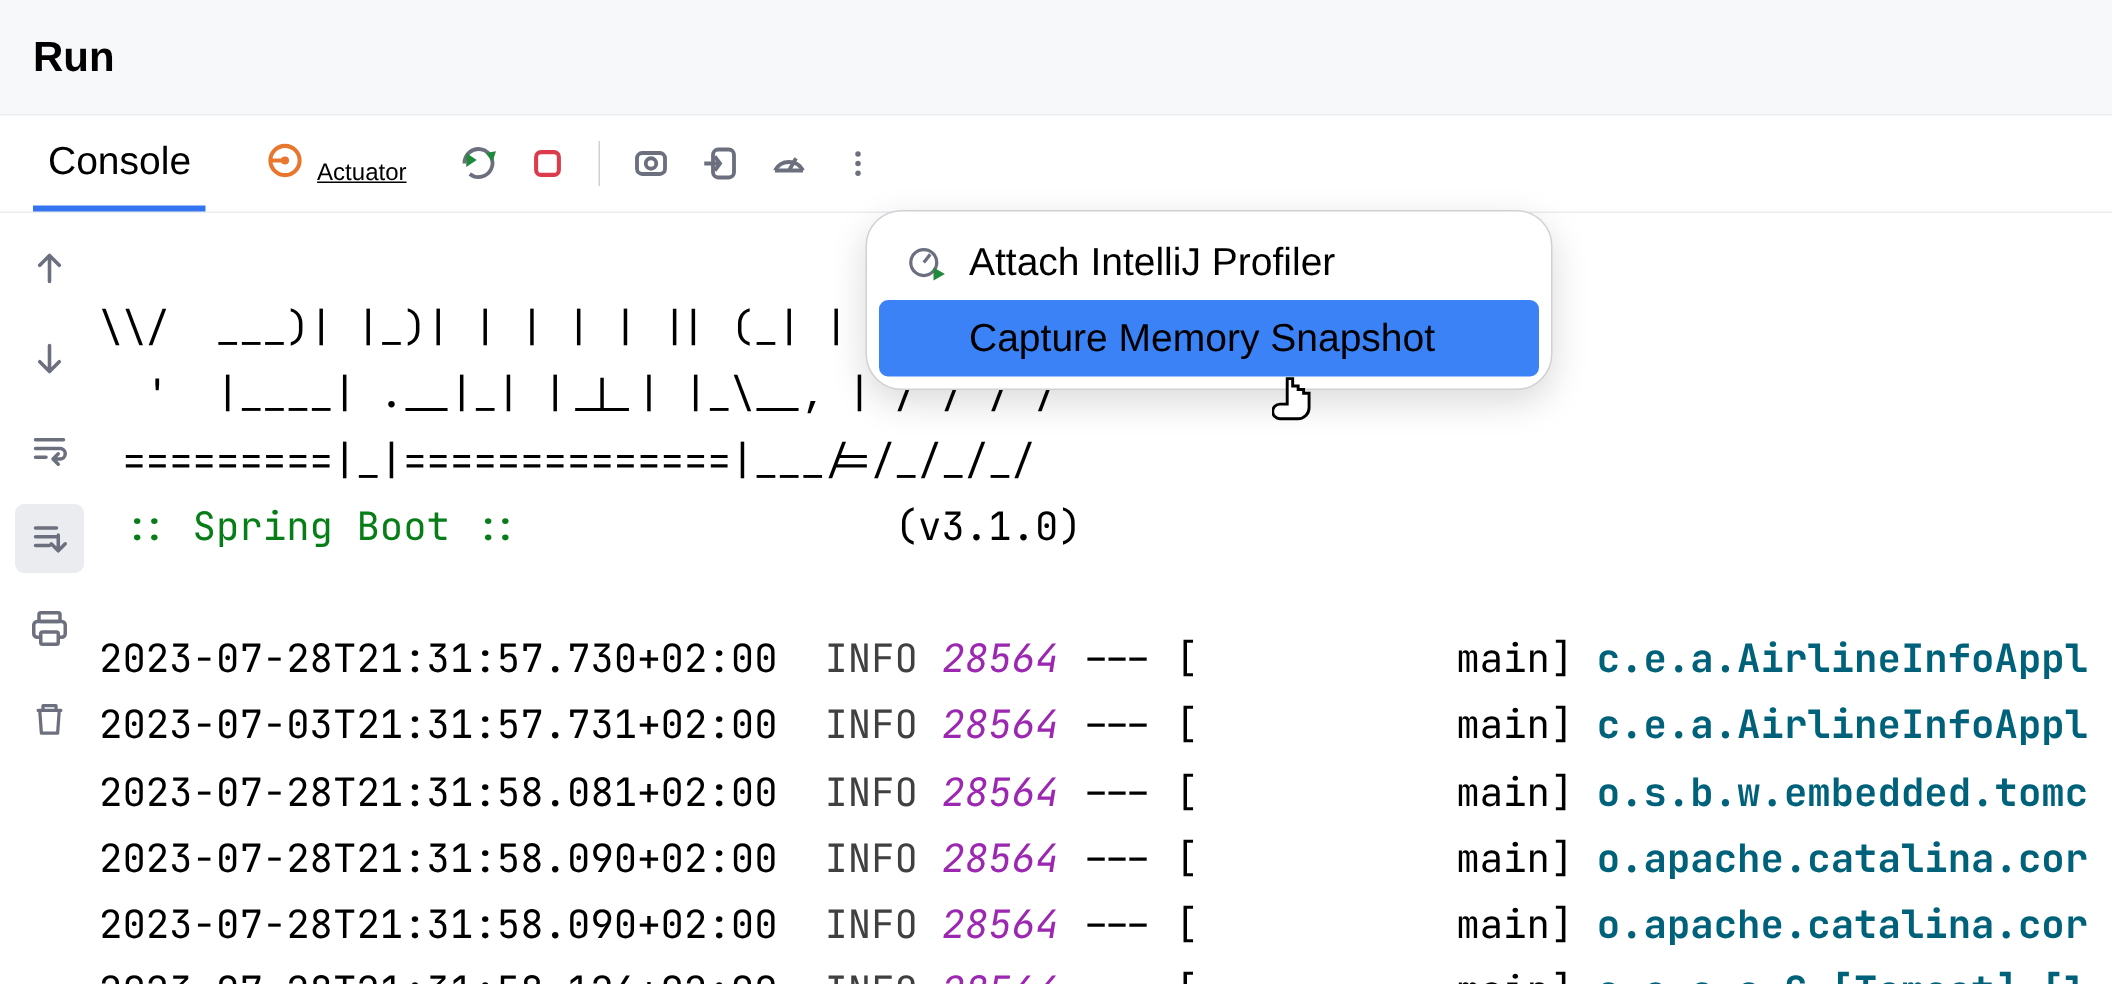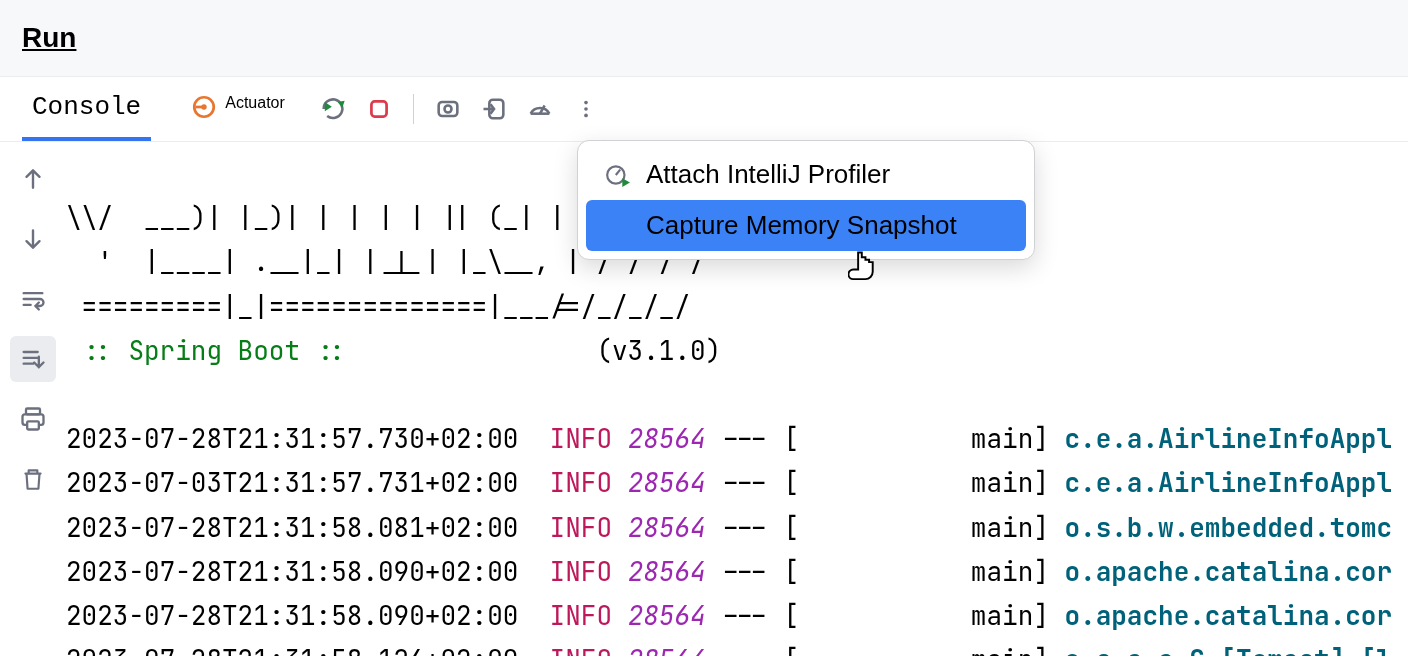--- a/index.html
+++ b/index.html
@@ -19,21 +19,20 @@
     border-bottom: 1px solid #ebecf0;
     height: 76px;
   }
   .run-label {
     font-size: 28px;
     font-weight: 600;
     padding: 0 20px 0 22px;
     display: flex;
     align-items: center;
     color: #000;
-    text-decoration: underline;
   }
   .run-config-tab {
     display: flex;
     align-items: center;
     padding: 0 12px 0 14px;
     background: #fff;
     border-bottom: 4px solid #3574f0;
     font-size: 26px;
     color: #000;
     gap: 10px;
@@ -54,31 +53,31 @@
     gap: 10px;
   }
   .tab-btn {
     font-size: 26px;
     color: #000;
     padding: 16px 10px;
     height: 100%;
     box-sizing: border-box;
     display: flex;
     align-items: center;
-    font-family: Liberation Mono, monospace;
   }
   .tab-btn.active {
     border-bottom: 4px solid #3574f0;
   }
   .actuator {
     display: flex;
-    align-items: flex-start;
+    align-items: flex-end;
     gap: 8px;
     margin-left: 30px;
     margin-right: 20px;
+    text-decoration: underline;
   }
   .iconbtn {
     width: 36px;
     height: 36px;
     display: flex;
     align-items: center;
     justify-content: center;
   }
   .divider-v {
     width: 1px;
@@ -115,31 +114,31 @@
     font-family: "JetBrains Mono", "Menlo", "Consolas", monospace;
     font-size: 26px;
     white-space: pre;
     color: #000;
     padding-top: 10px;
     overflow: hidden;
     line-height: 1.7;
   }
   .ascii-line { color: #000; }
   .spring-boot { color: #067d17; }
-  .log-info { color: #be185d; }
+  .log-info { color: #404040; }
   .log-pid { color: #9c27b0; font-style: italic; }
   .log-class { color: #00627a; font-weight: bold; }
   .popup {
     position: absolute;
     top: 140px;
     left: 577px;
     width: 440px;
     background: #fff;
     border: 1px solid #d0d1d4;
-    border-radius: 12px;
+    border-radius: 24px;
     box-shadow: 0 8px 24px rgba(0,0,0,0.15);
     padding: 8px;
     z-index: 100;
   }
   .popup .item {
     display: flex;
     align-items: center;
     padding: 10px 18px;
     font-size: 26px;
     border-radius: 6px;

